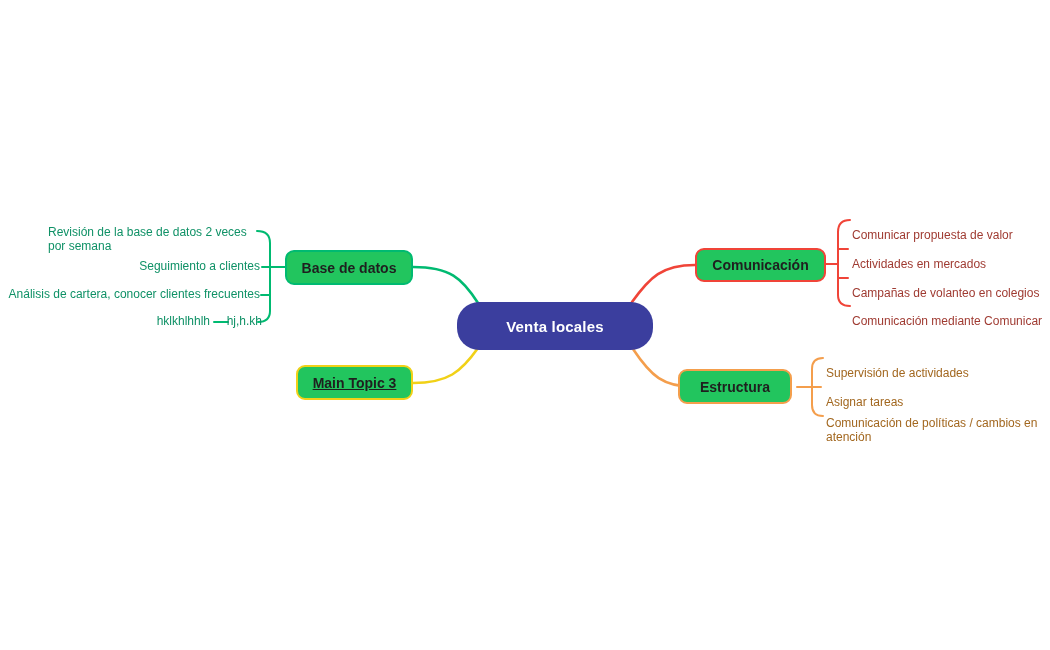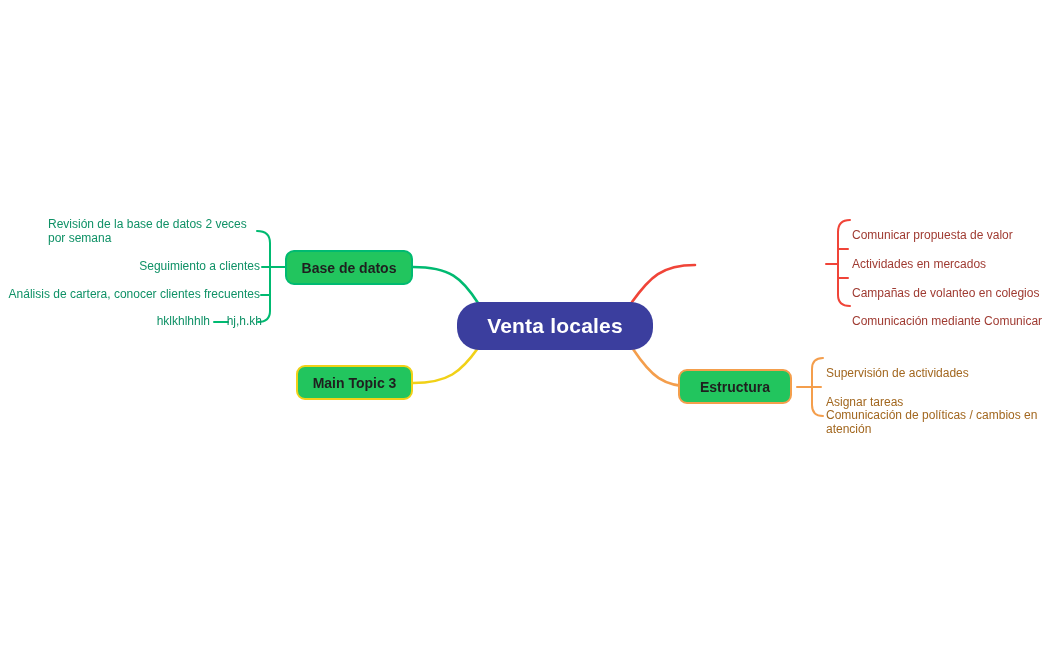--- a/index.html
+++ b/index.html
@@ -18,39 +18,39 @@
   .w-child{stroke-width:2;}
 
   .topic{
     position:absolute;box-sizing:border-box;background:#22c55e;
     border:2.4px solid;border-radius:9px;
     display:flex;align-items:center;justify-content:center;
     color:var(--node-text,#1f1f1f);font-weight:700;font-size:14px;
     cursor:pointer;white-space:nowrap;
   }
   .topic.green{border-color:var(--green);}
-  .topic.yellow{border-color:var(--yellow);}
+  .topic.yellow{border-color:var(--yellow);text-decoration:underline;}
   .topic.red{border-color:var(--red);}
   .topic.orange{border-color:var(--orange);}
 
   .central{
     position:absolute;box-sizing:border-box;
     background:var(--primary);color:var(--root-text,#fff);
     border-radius:22px;display:flex;align-items:center;justify-content:center;
-    font-size:21px;font-weight:700;letter-spacing:.2px;cursor:pointer;
+    font-size:15px;font-weight:700;letter-spacing:.2px;cursor:pointer;
   }
   .leaf{
     position:absolute;font-size:12px;font-weight:500;line-height:13.5px;cursor:pointer;
   }
   .leaf.green-t{color:var(--green-text);}
   .leaf.red-t{color:var(--red-text);}
   .leaf.orange-t{color:var(--orange-text);}
   .r{text-align:right;white-space:nowrap;}
   .l{text-align:left;white-space:nowrap;margin-top:16px;}
-  .wrap{white-space:normal;}
+  .wrap{white-space:normal;margin-top:8px;}
 </style>
 </head>
 <body>
 
 <div class="canvas">
 
   <svg class="connector-layer" width="1050" height="650" viewBox="0 0 1050 650">
 
     <path class="s-green w-main" d="M 413 267 C 450 267 462 278 478 303"></path>
     <path class="s-yellow w-main" d="M 413 383 C 448 383 461 372 478 348"></path>
@@ -71,20 +71,21 @@
     <path class="s-orange w-child" d="M 812 387 L 821 387"></path>
     <path class="s-orange w-child" d="M 797 387 L 812 387"></path>
   </svg>
 
   <div class="central" style="left:457px;top:302px;width:196px;height:48px;">Venta locales</div>
 
   <div class="topic green" style="left:285px;top:250px;width:128px;height:35px;">Base de datos</div>
 
   <div class="topic yellow" style="left:296px;top:365px;width:117px;height:35px;">Main Topic 3</div>
 
+  <div class="topic red" style="left:695px;top:248px;width:131px;height:34px;">Comunicación</div>
 
   <div class="topic orange" style="left:678px;top:369px;width:114px;height:35px;">Estructura</div>
 
   <div class="leaf green-t wrap" style="right:792px;width:210px;top:218px;text-align:left;">Revisión de la base de datos 2 veces por semana</div>
 
   <div class="leaf green-t r" style="right:790px;top:260px;">Seguimiento a clientes</div>
 
   <div class="leaf green-t r" style="right:790px;top:288px;">Análisis de cartera, conocer clientes frecuentes</div>
 
   <div class="leaf green-t r" style="right:788px;top:315px;">hj,h.kh</div>

